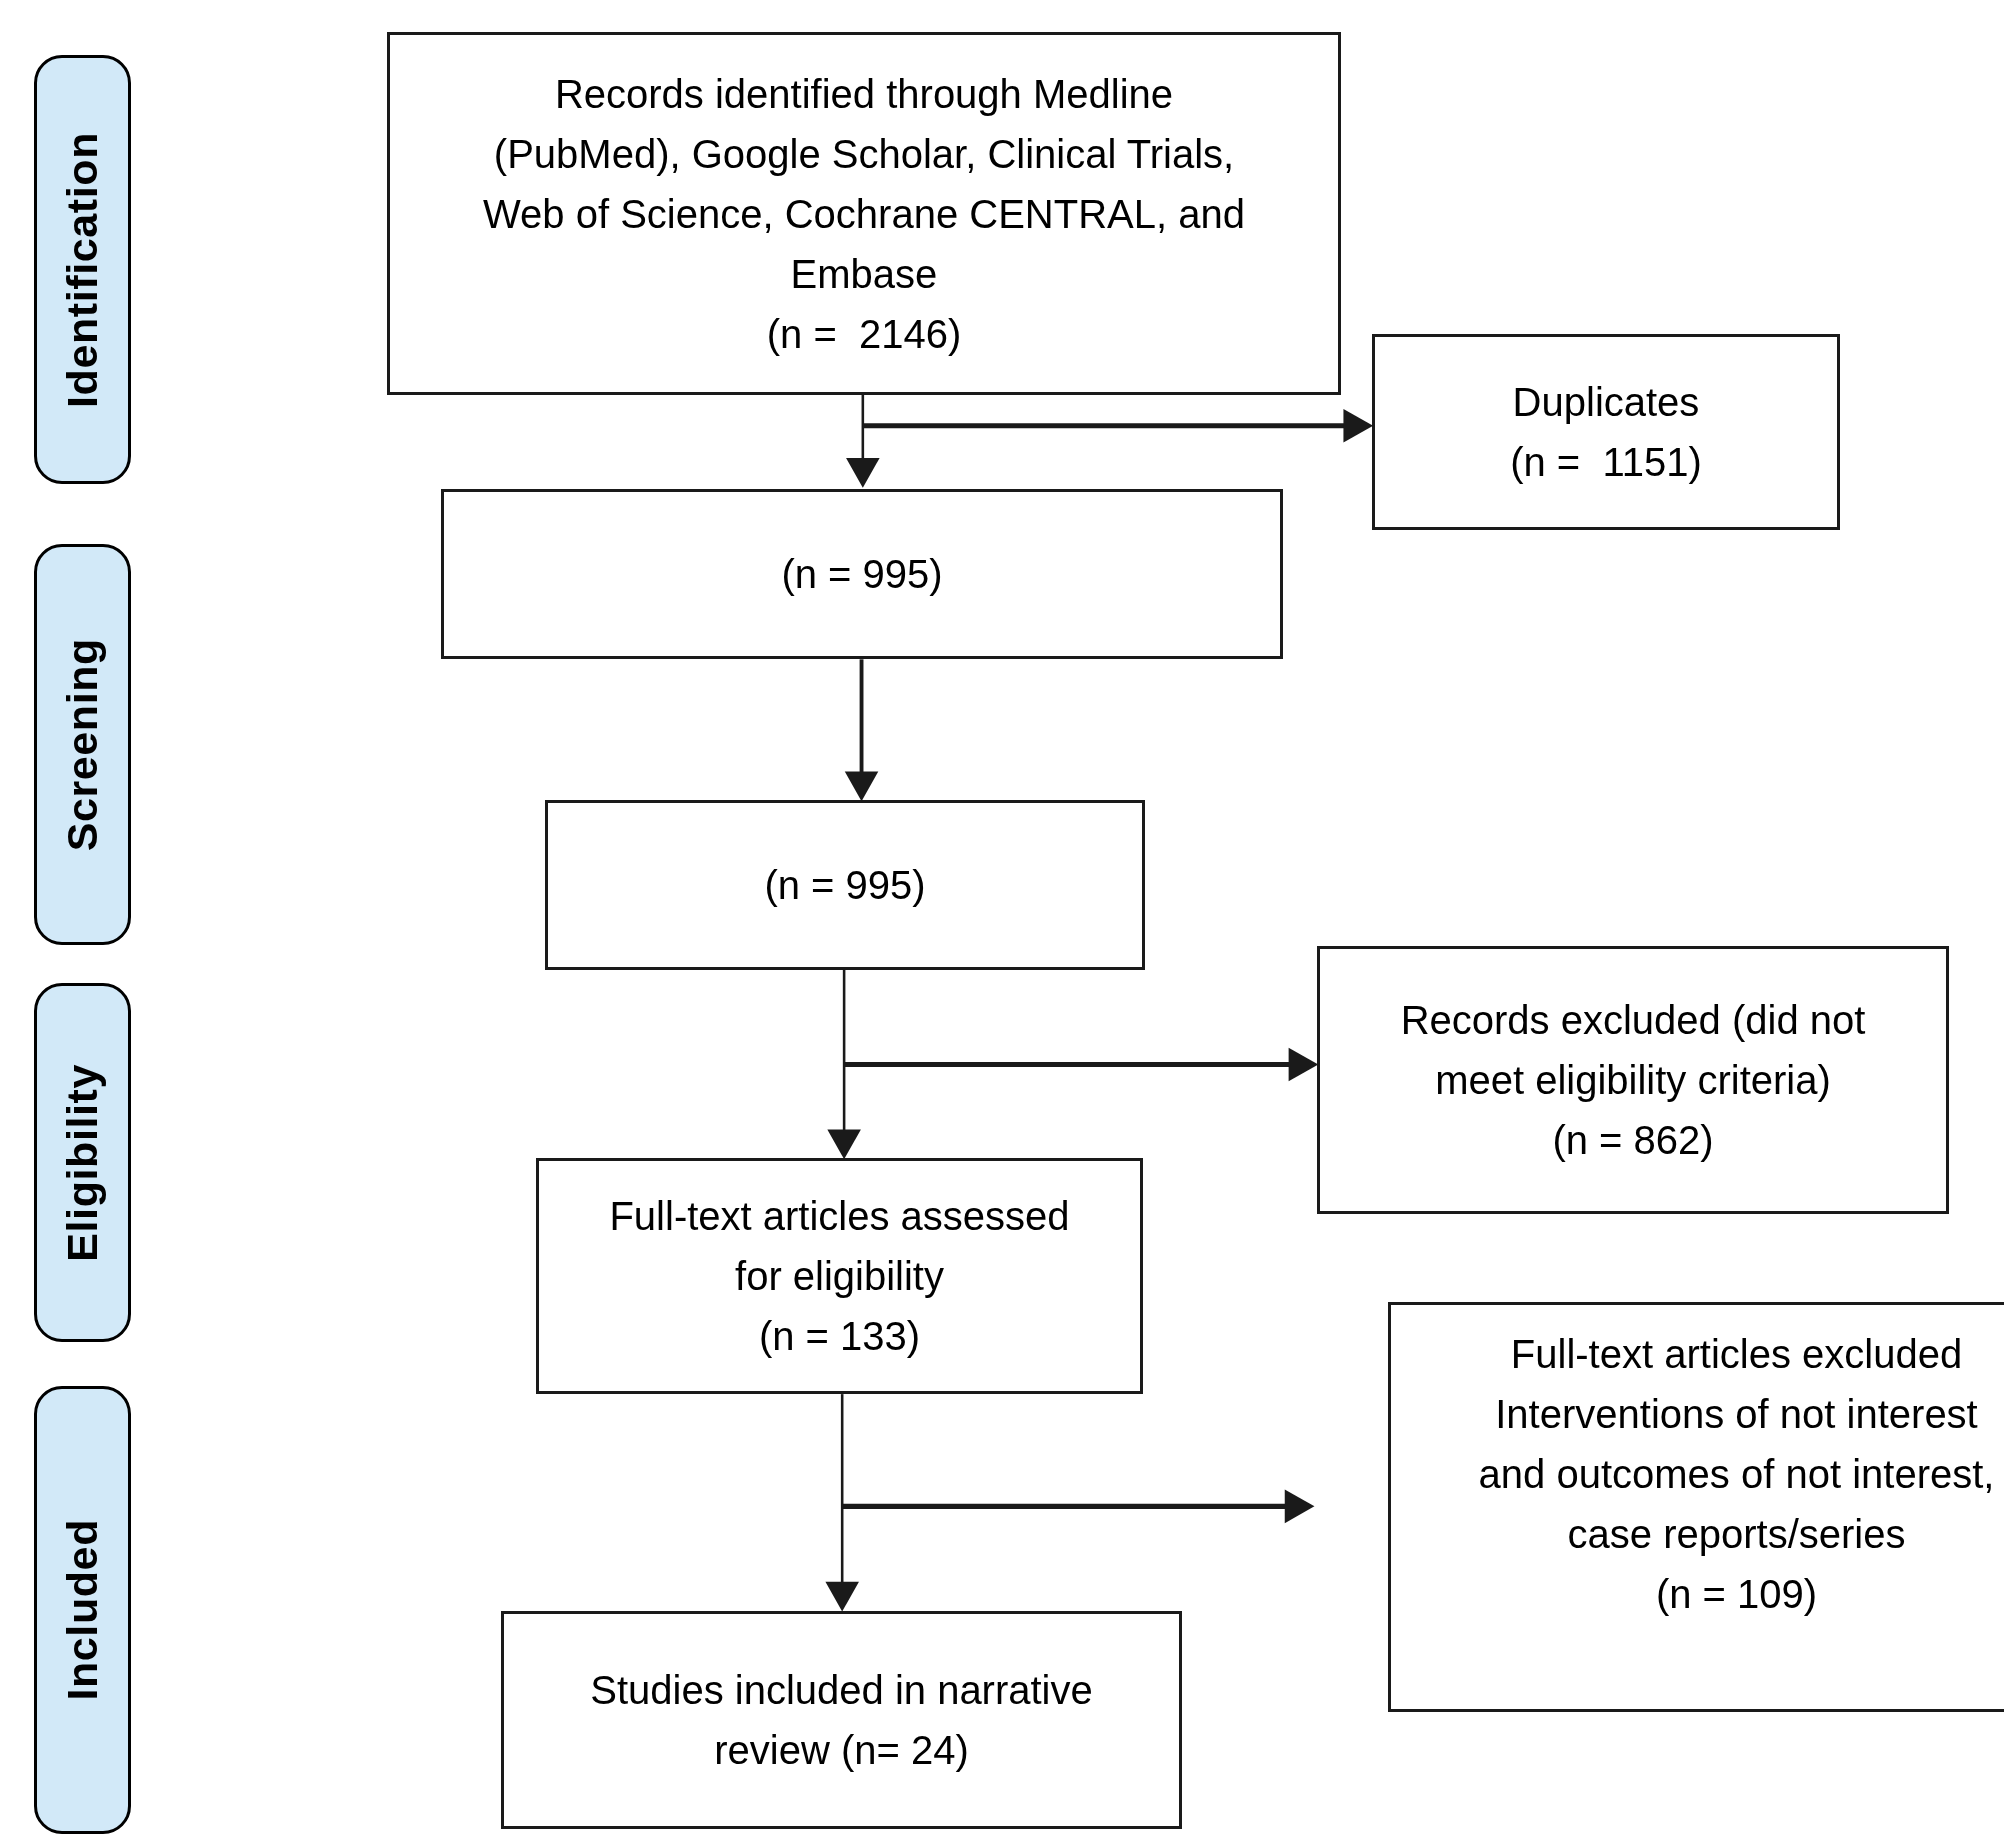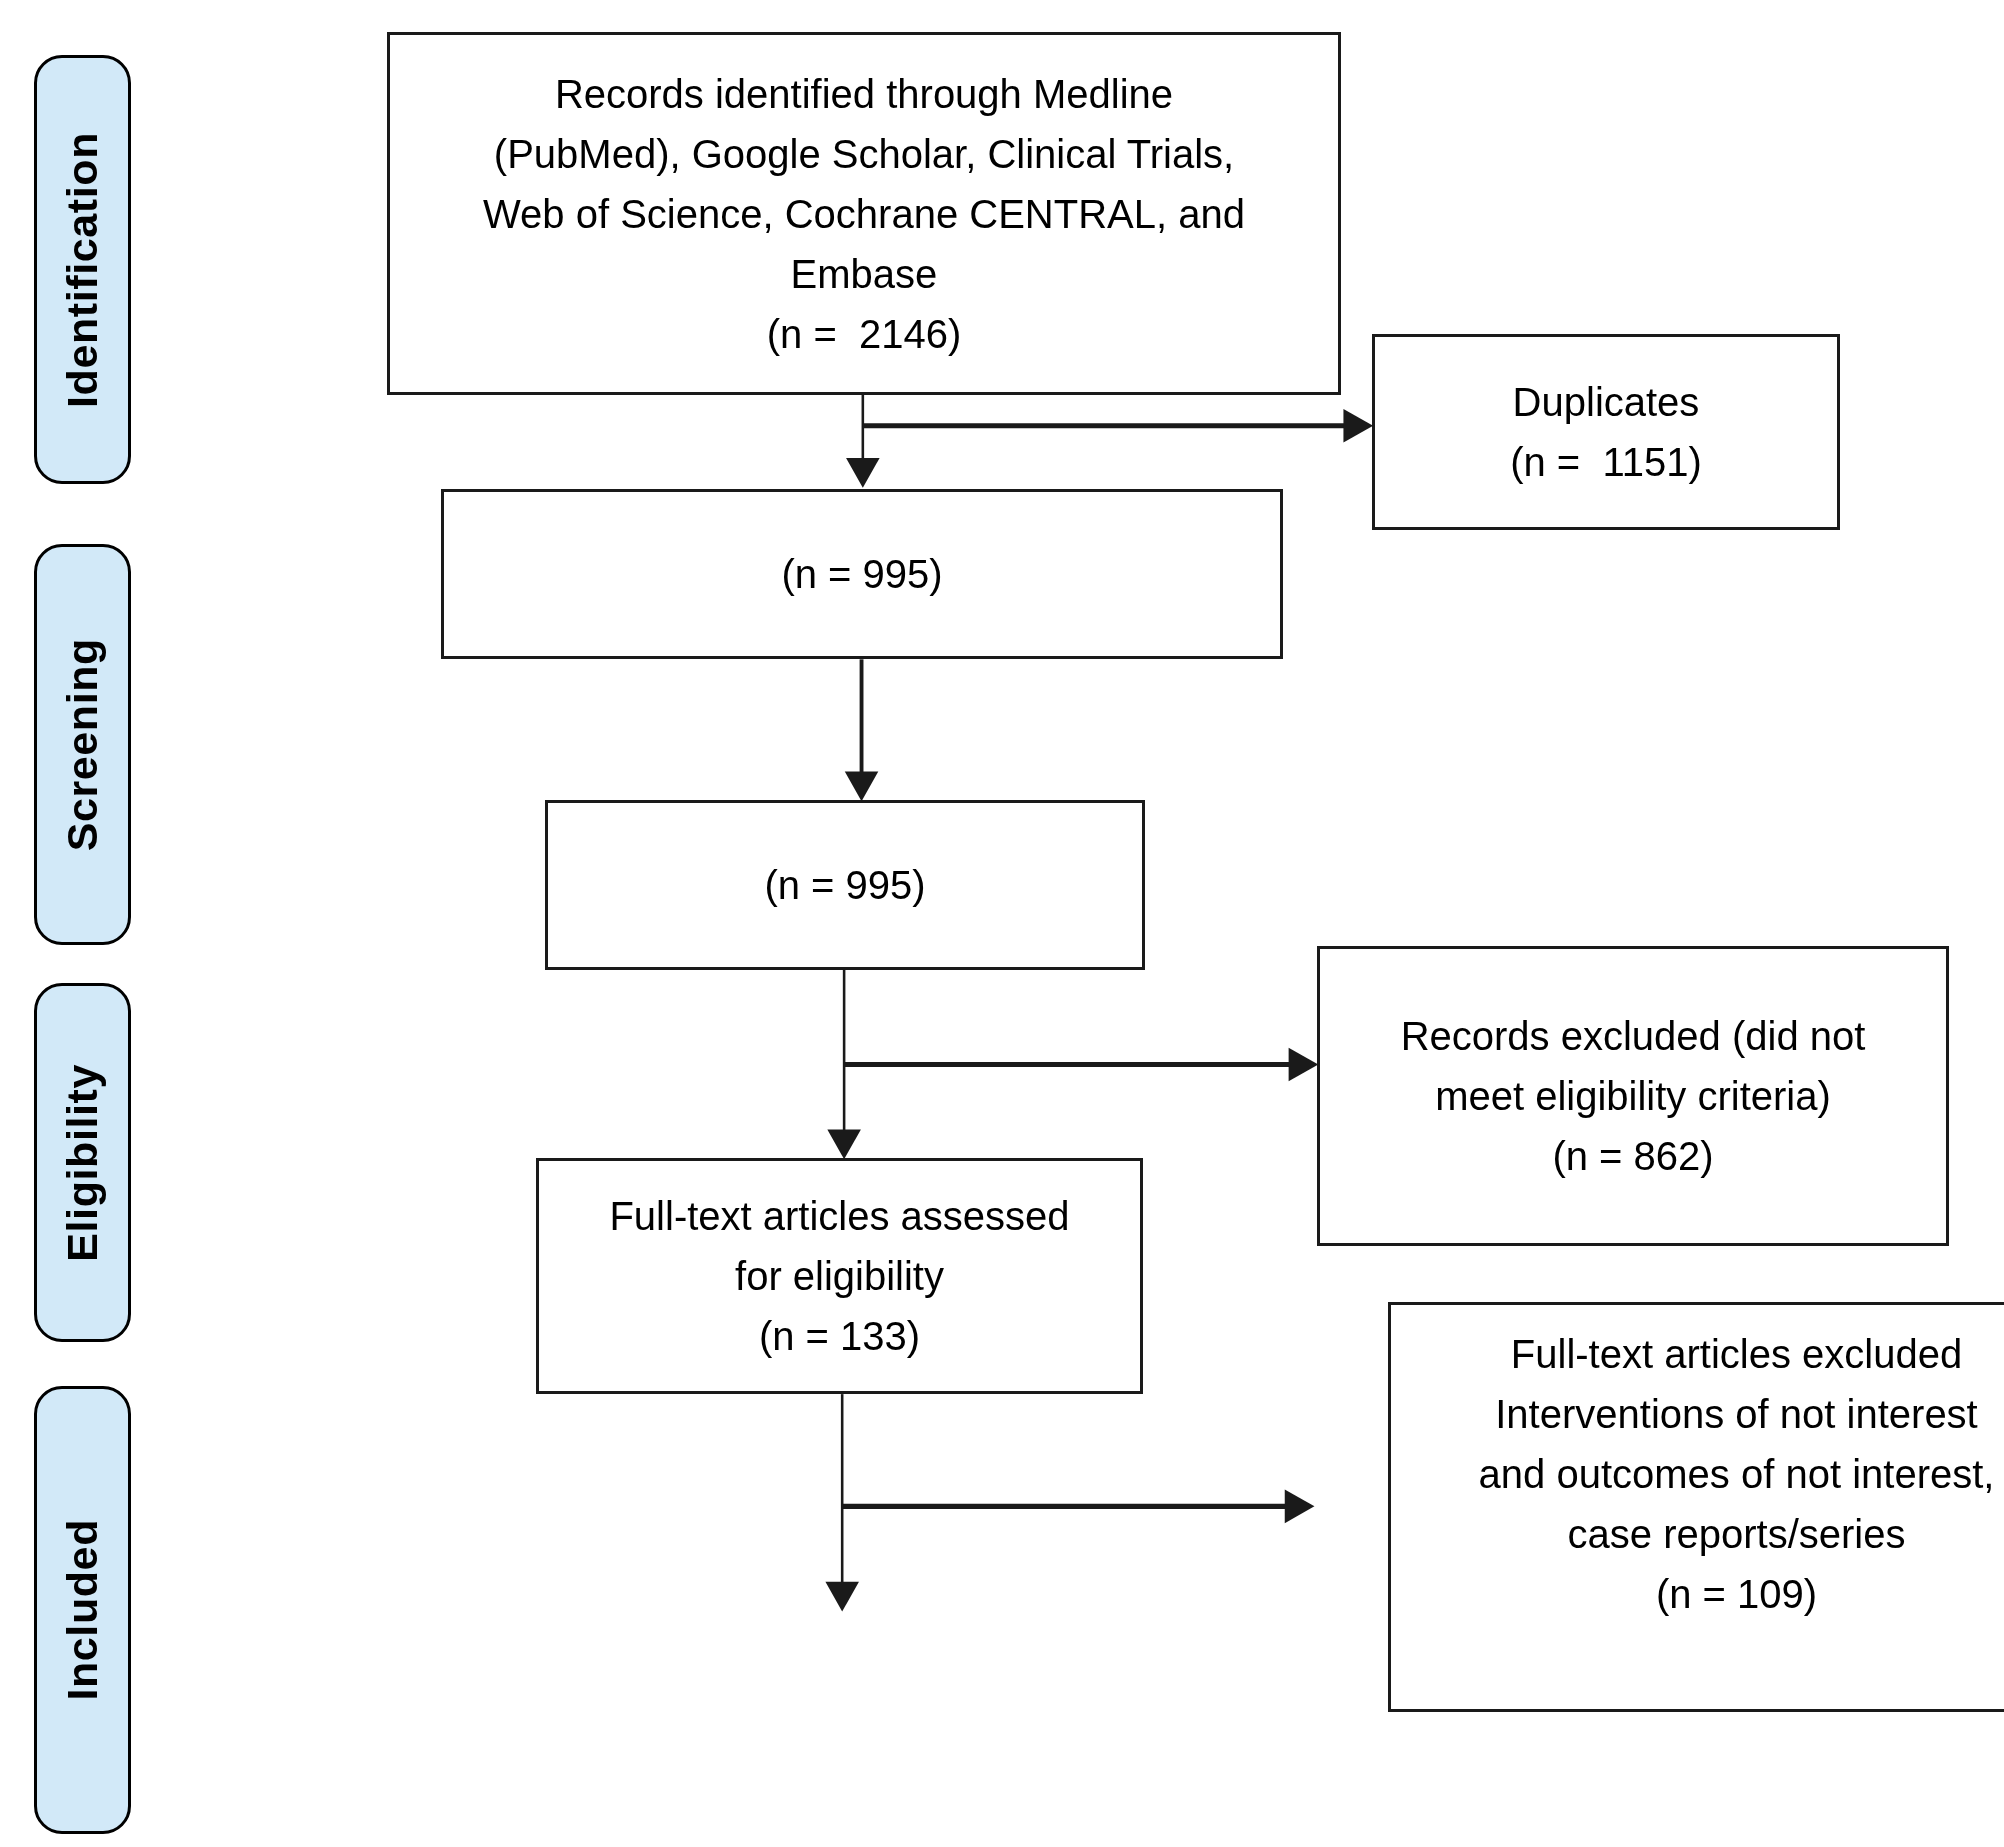--- a/index.html
+++ b/index.html
@@ -60,40 +60,44 @@
   </div>
 
   <div class="fbox" style="left:441px;top:489px;width:842px;height:170px;">
     <span class="fbox-count">(n = 995)</span>
   </div>
 
   <div class="fbox" style="left:545px;top:800px;width:600px;height:170px;">
     <span class="fbox-count">(n = 995)</span>
   </div>
 
-  <div class="fbox" style="left:1317px;top:946px;width:632px;height:300px;">
+  <div class="fbox" style="left:1317px;top:946px;width:632px;height:268px;">
     <span class="fbox-label">Records excluded (did not
 meet eligibility criteria)</span>
     <span class="fbox-count">(n = 862)</span>
   </div>
 
   <div class="fbox" style="left:536px;top:1158px;width:607px;height:236px;">
     <span class="fbox-label">Full-text articles assessed
 for eligibility</span>
     <span class="fbox-count">(n = 133)</span>
   </div>
 
   <div class="fbox" style="left:1388px;top:1302px;width:697px;height:410px;padding-bottom:90px;">
     <span class="fbox-label">Full-text articles excluded
 Interventions of not interest
 and outcomes of not interest,
 case reports/series</span>
     <span class="fbox-count">(n = 109)</span>
   </div>
 
+  <div class="fbox" style="left:501px;top:1611px;width:681px;height:218px;">
+    <span class="fbox-label">Studies included in narrative
+review (n= 24)</span>
+  </div>
 
   <svg class="arrows" width="2005" height="1847" viewBox="0 0 3107 2863">
     <g stroke="#1a1a1a" fill="#1a1a1a">
 
       <line x1="1337" y1="612" x2="1337" y2="716" stroke-width="4"></line>
       <polygon points="1337,756 1311,710 1363,710" stroke="none"></polygon>
 
       <line x1="1337" y1="660" x2="2086" y2="660" stroke-width="8"></line>
       <polygon points="2128,660 2082,634 2082,686" stroke="none"></polygon>
 

